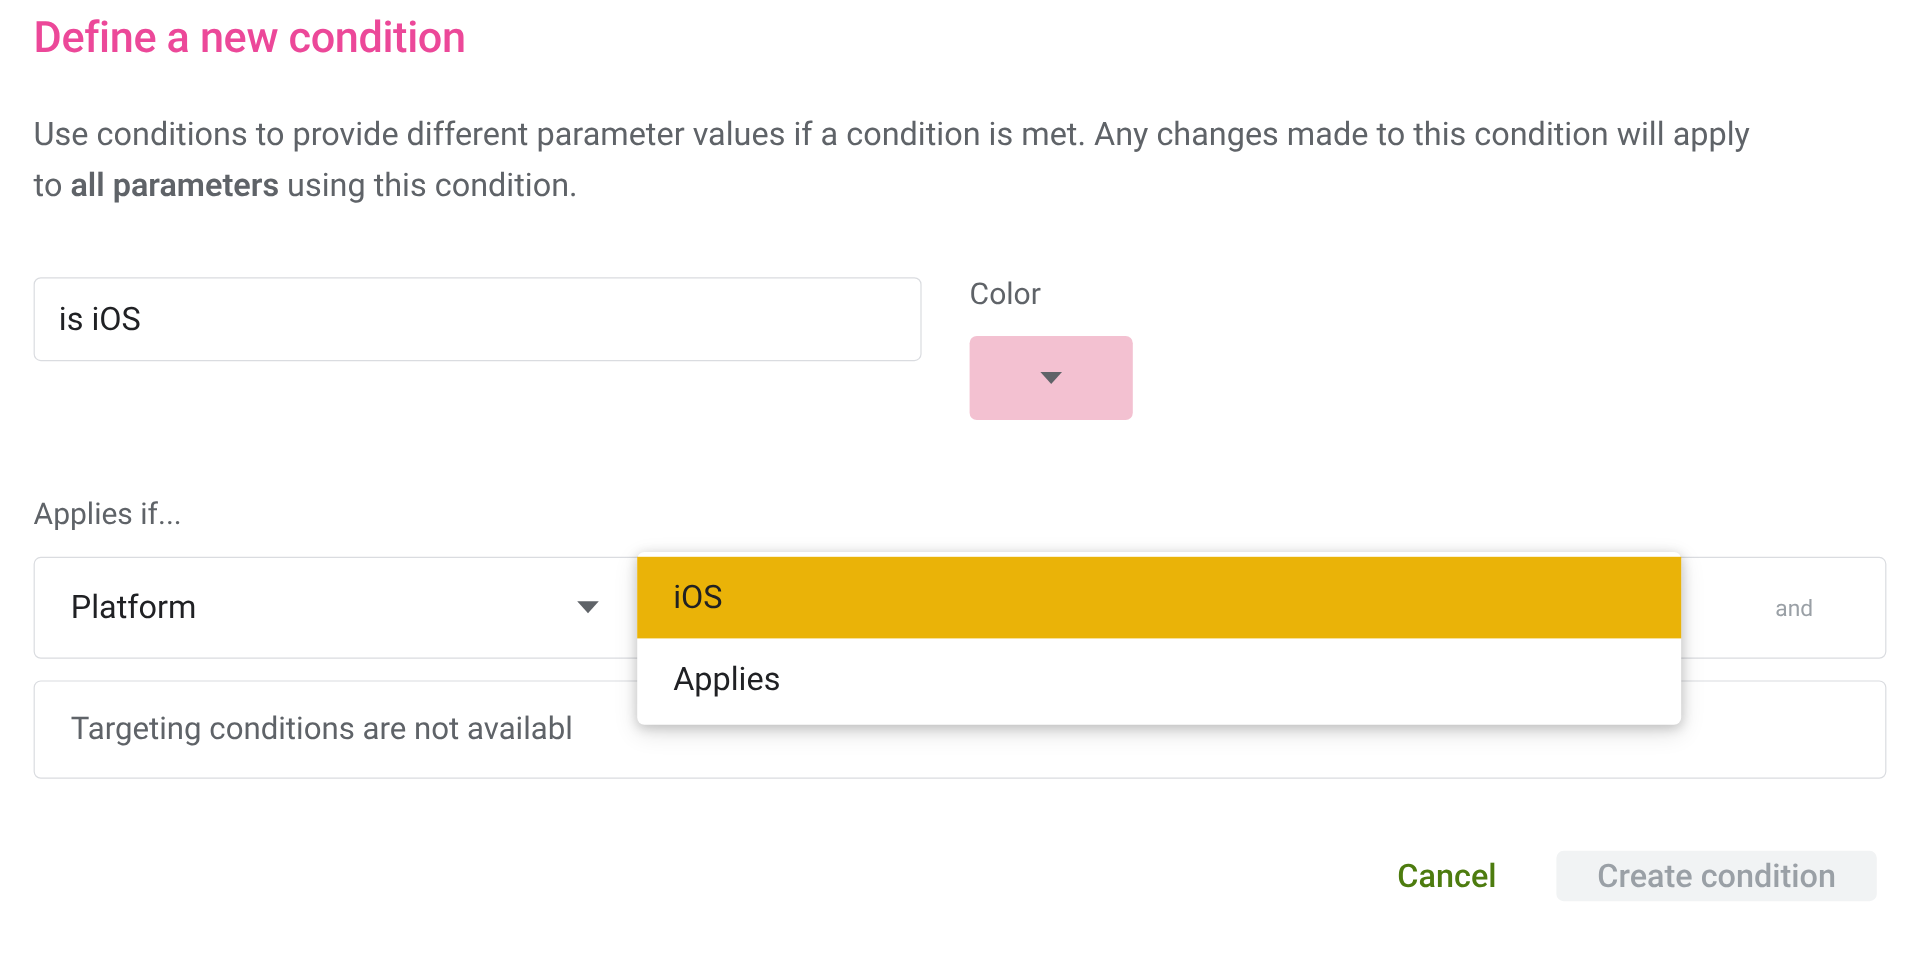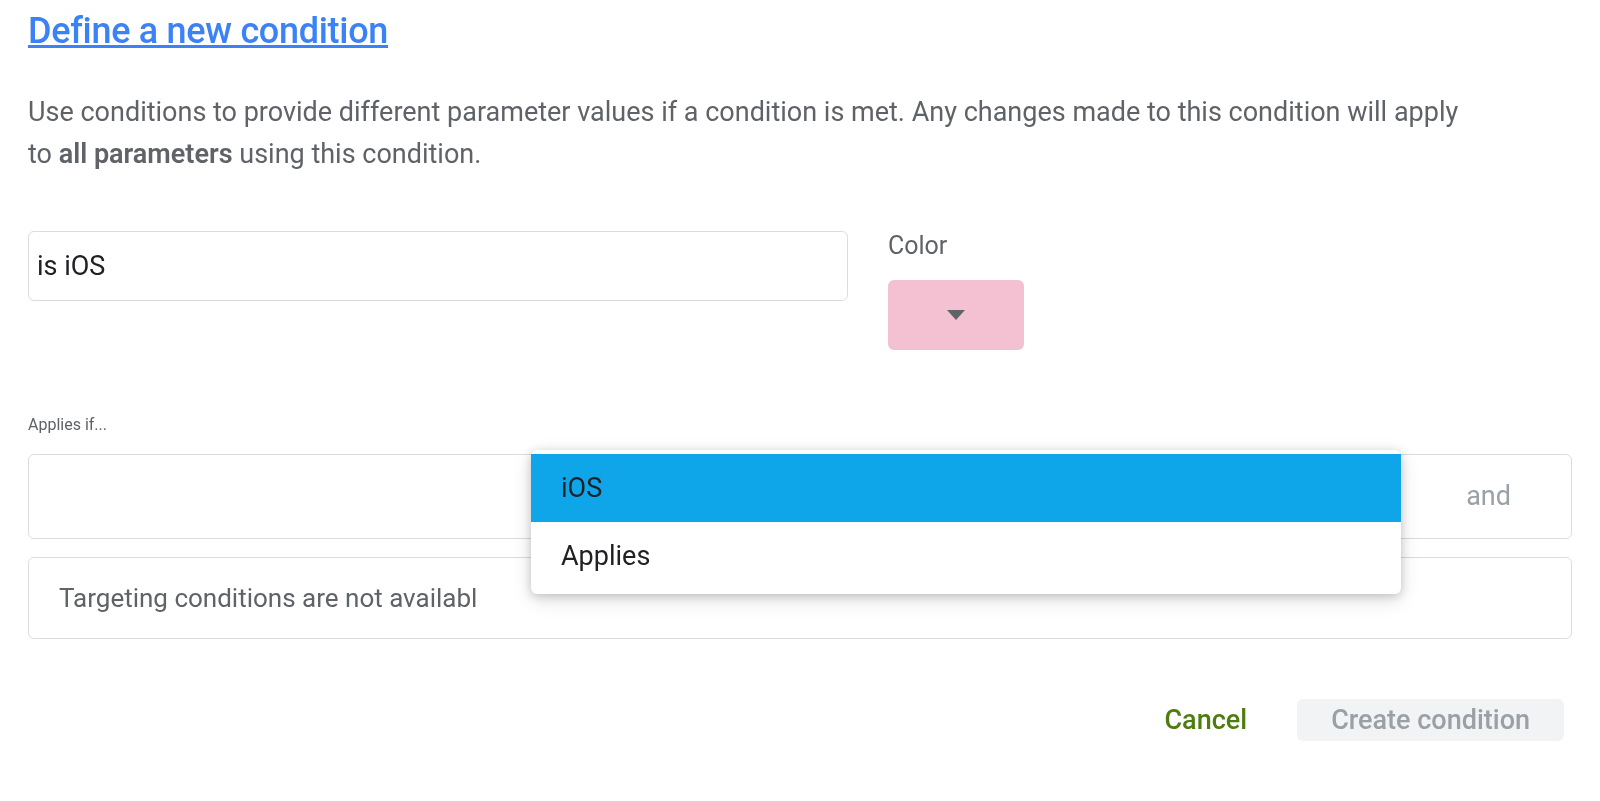--- a/index.html
+++ b/index.html
@@ -11,24 +11,23 @@
     font-family: 'Google Sans', Roboto, Arial, sans-serif;
     background: #fff;
     padding: 10px 28px;
     width: 1600px;
     min-height: 801px;
     color: #202124;
   }
   .title {
     font-size: 36px;
     font-weight: 500;
-    color: #3b82f6;
+    color: #ec4899;
     margin-bottom: 40px;
     letter-spacing: -0.3px;
-    text-decoration: underline;
   }
   .description {
     font-size: 27px;
     color: #5f6368;
     line-height: 1.55;
     margin-bottom: 55px;
     max-width: 1460px;
   }
   .description .bold {
     font-weight: 600;
@@ -42,25 +41,25 @@
   .field-group {
     display: flex;
     flex-direction: column;
   }
   .field-label {
     font-size: 25px;
     color: #5f6368;
     margin-bottom: 20px;
   }
   .text-input {
-    width: 820px;
+    width: 740px;
     height: 70px;
     border: 1px solid #dadce0;
     border-radius: 6px;
-    padding: 0 8px;
+    padding: 0 20px;
     font-size: 27px;
     color: #202124;
     font-family: inherit;
     outline: none;
   }
   .color-select {
     width: 136px;
     height: 70px;
     background: #f3c1d1;
     border: none;
@@ -71,21 +70,21 @@
     cursor: pointer;
   }
   .caret-down {
     width: 0;
     height: 0;
     border-left: 9px solid transparent;
     border-right: 9px solid transparent;
     border-top: 10px solid #5f6368;
   }
   .applies-label {
-    font-size: 16px;
+    font-size: 25px;
     color: #5f6368;
     margin-bottom: 20px;
   }
   .condition-row {
     position: relative;
     display: flex;
     height: 85px;
     border: 1px solid #dadce0;
     border-radius: 6px;
     margin-bottom: 18px;
@@ -104,21 +103,21 @@
     color: #202124;
   }
   .and-section {
     flex: 1;
     display: flex;
     align-items: center;
     justify-content: flex-end;
     padding-right: 60px;
   }
   .and-text {
-    font-size: 27px;
+    font-size: 19px;
     color: #9aa0a6;
     text-align: center;
   }
   .dropdown-menu {
     position: absolute;
     top: -5px;
     left: 502px;
     width: 870px;
     background: #fff;
     border-radius: 6px;
@@ -126,21 +125,21 @@
     z-index: 10;
     padding: 4px 0;
   }
   .dropdown-item {
     padding: 18px 30px;
     font-size: 27px;
     color: #202124;
     cursor: pointer;
   }
   .dropdown-item.highlighted {
-    background: #0ea5e9;
+    background: #eab308;
   }
   .estimation-box {
     border: 1px solid #dadce0;
     border-radius: 6px;
     padding: 25px 30px;
     margin-bottom: 55px;
   }
   .estimation-text {
     font-size: 26px;
     color: #5f6368;
@@ -191,20 +190,24 @@
     <label class="field-label">Color</label>
     <div class="color-select">
       <div class="caret-down"></div>
     </div>
   </div>
 </div>
 
 <div class="field-label applies-label">Applies if...</div>
 
 <div class="condition-row">
+  <div class="platform-select">
+    <span class="platform-text">Platform</span>
+    <div class="caret-down"></div>
+  </div>
   <div class="and-section">
     <span class="and-text">and</span>
   </div>
 
   <div class="dropdown-menu">
     <div class="dropdown-item highlighted">iOS</div>
     <div class="dropdown-item">Applies</div>
   </div>
 </div>
 

